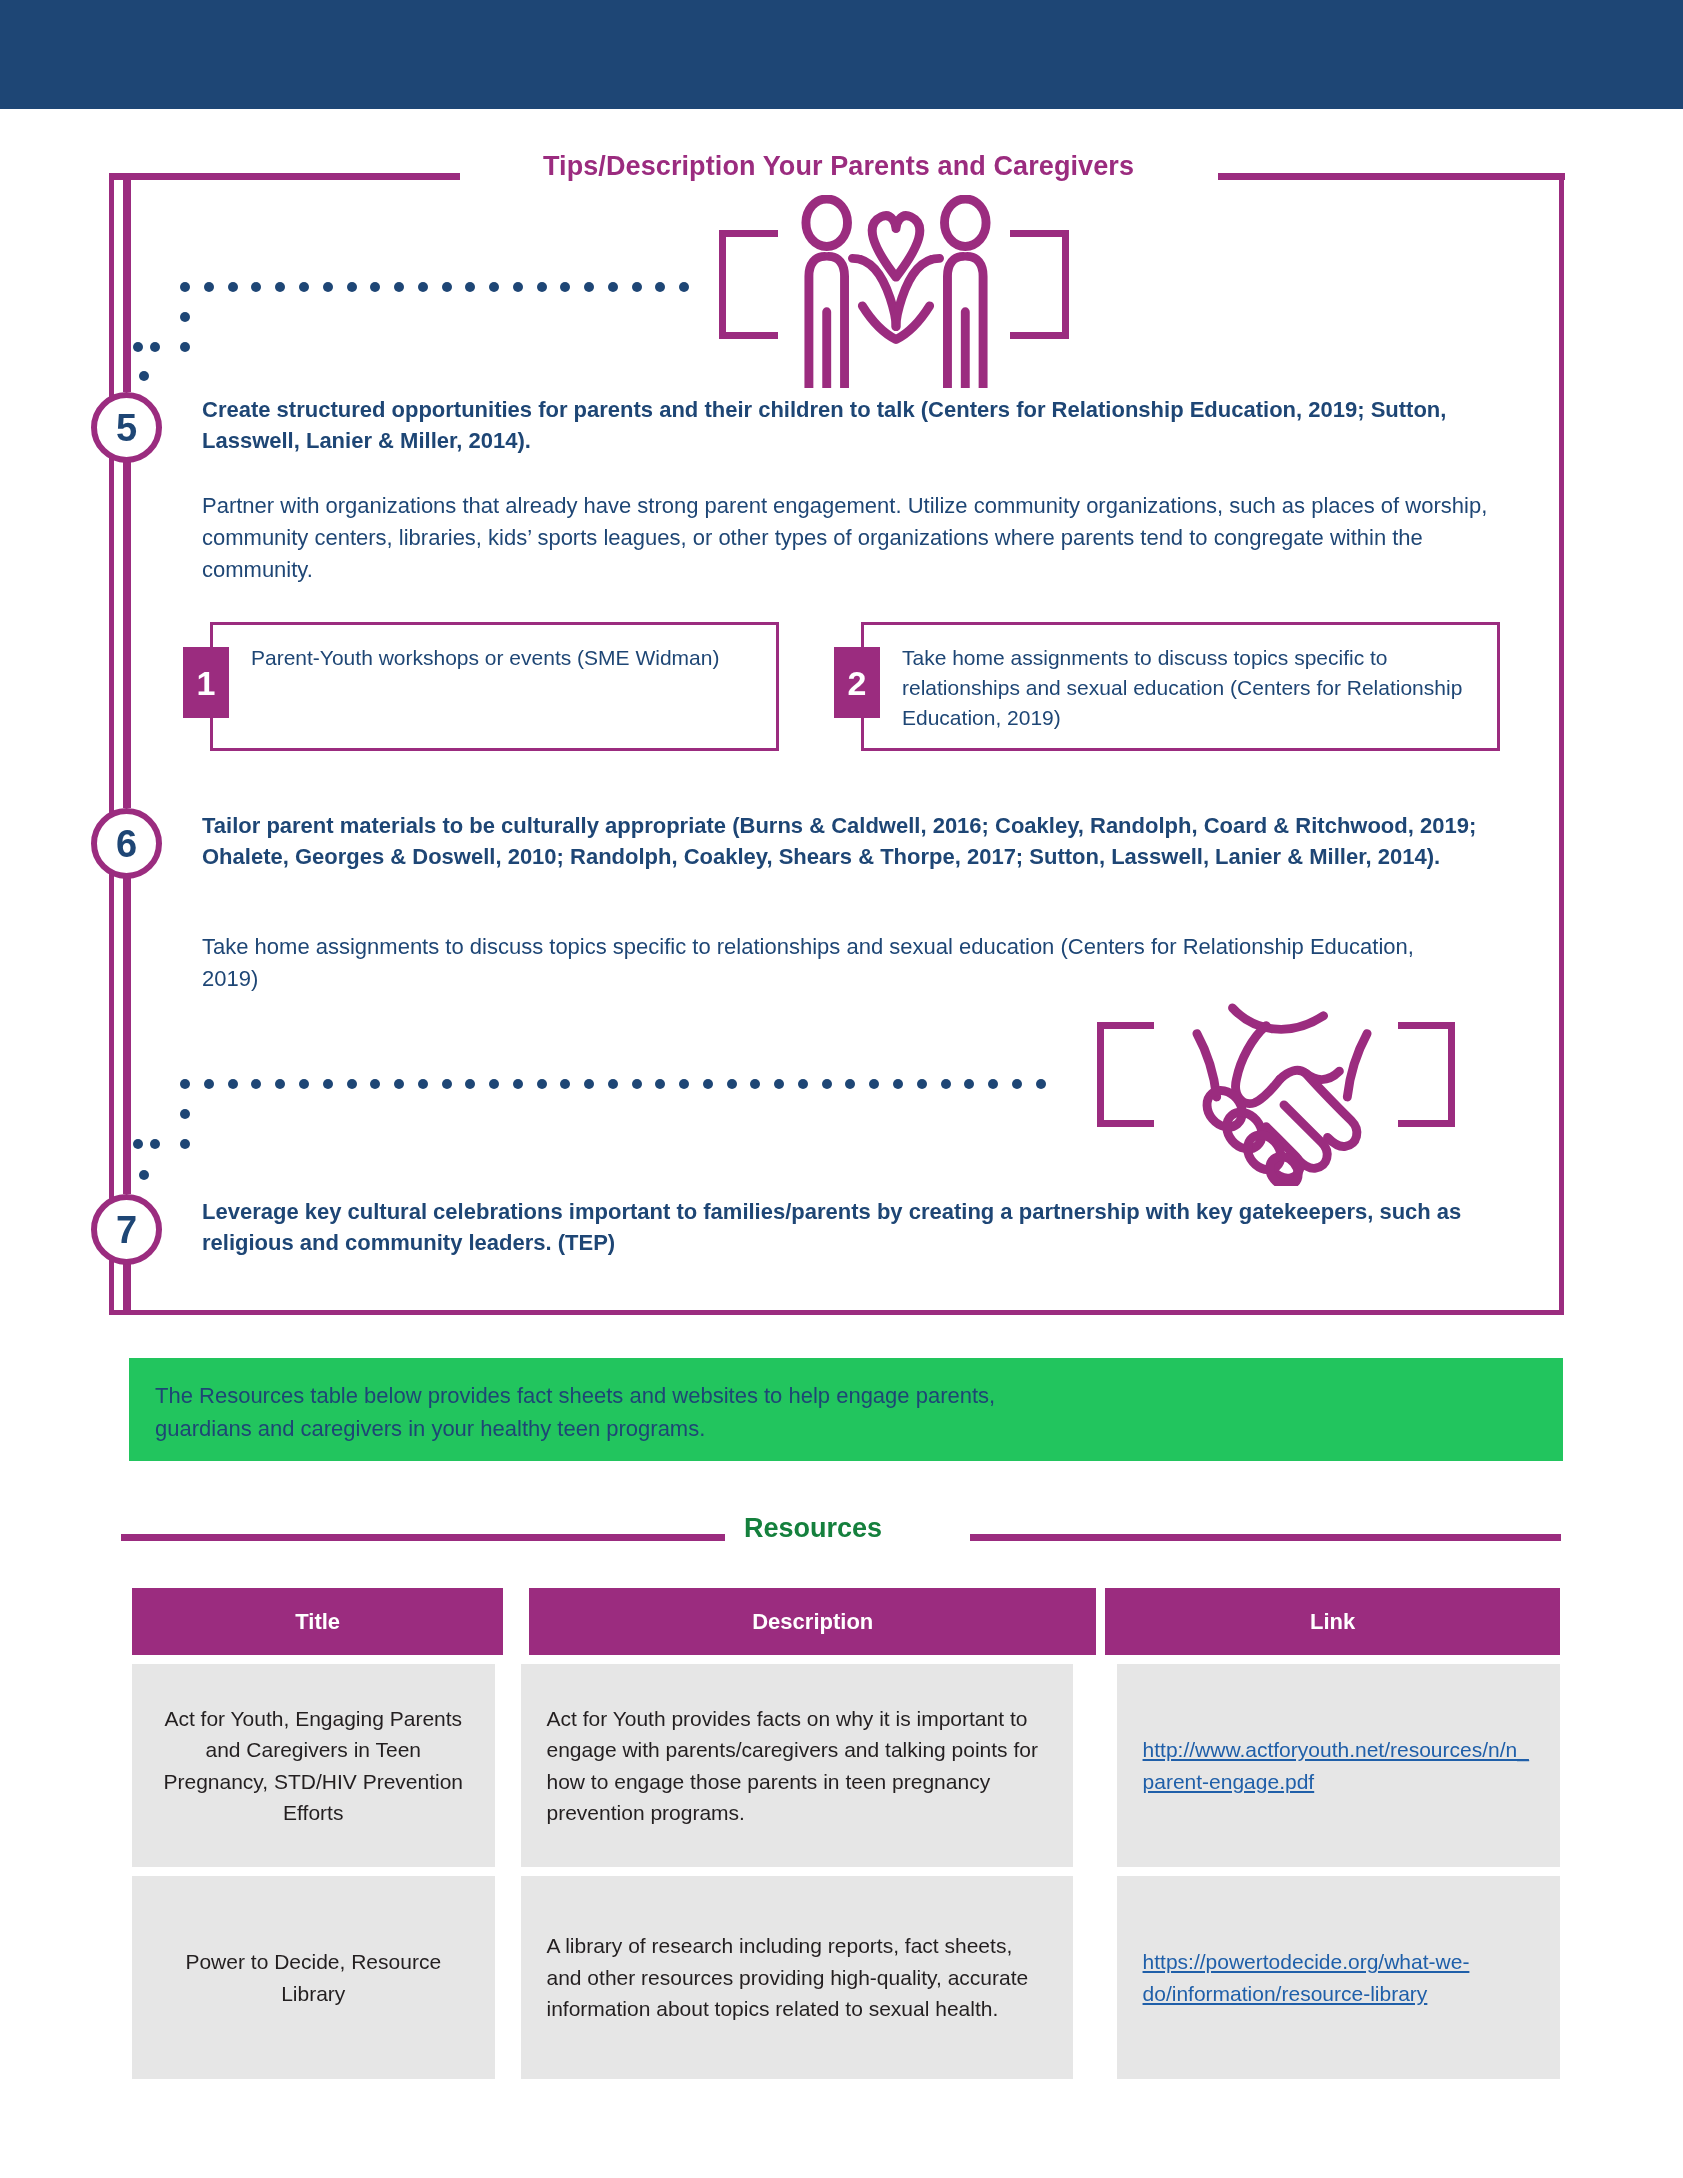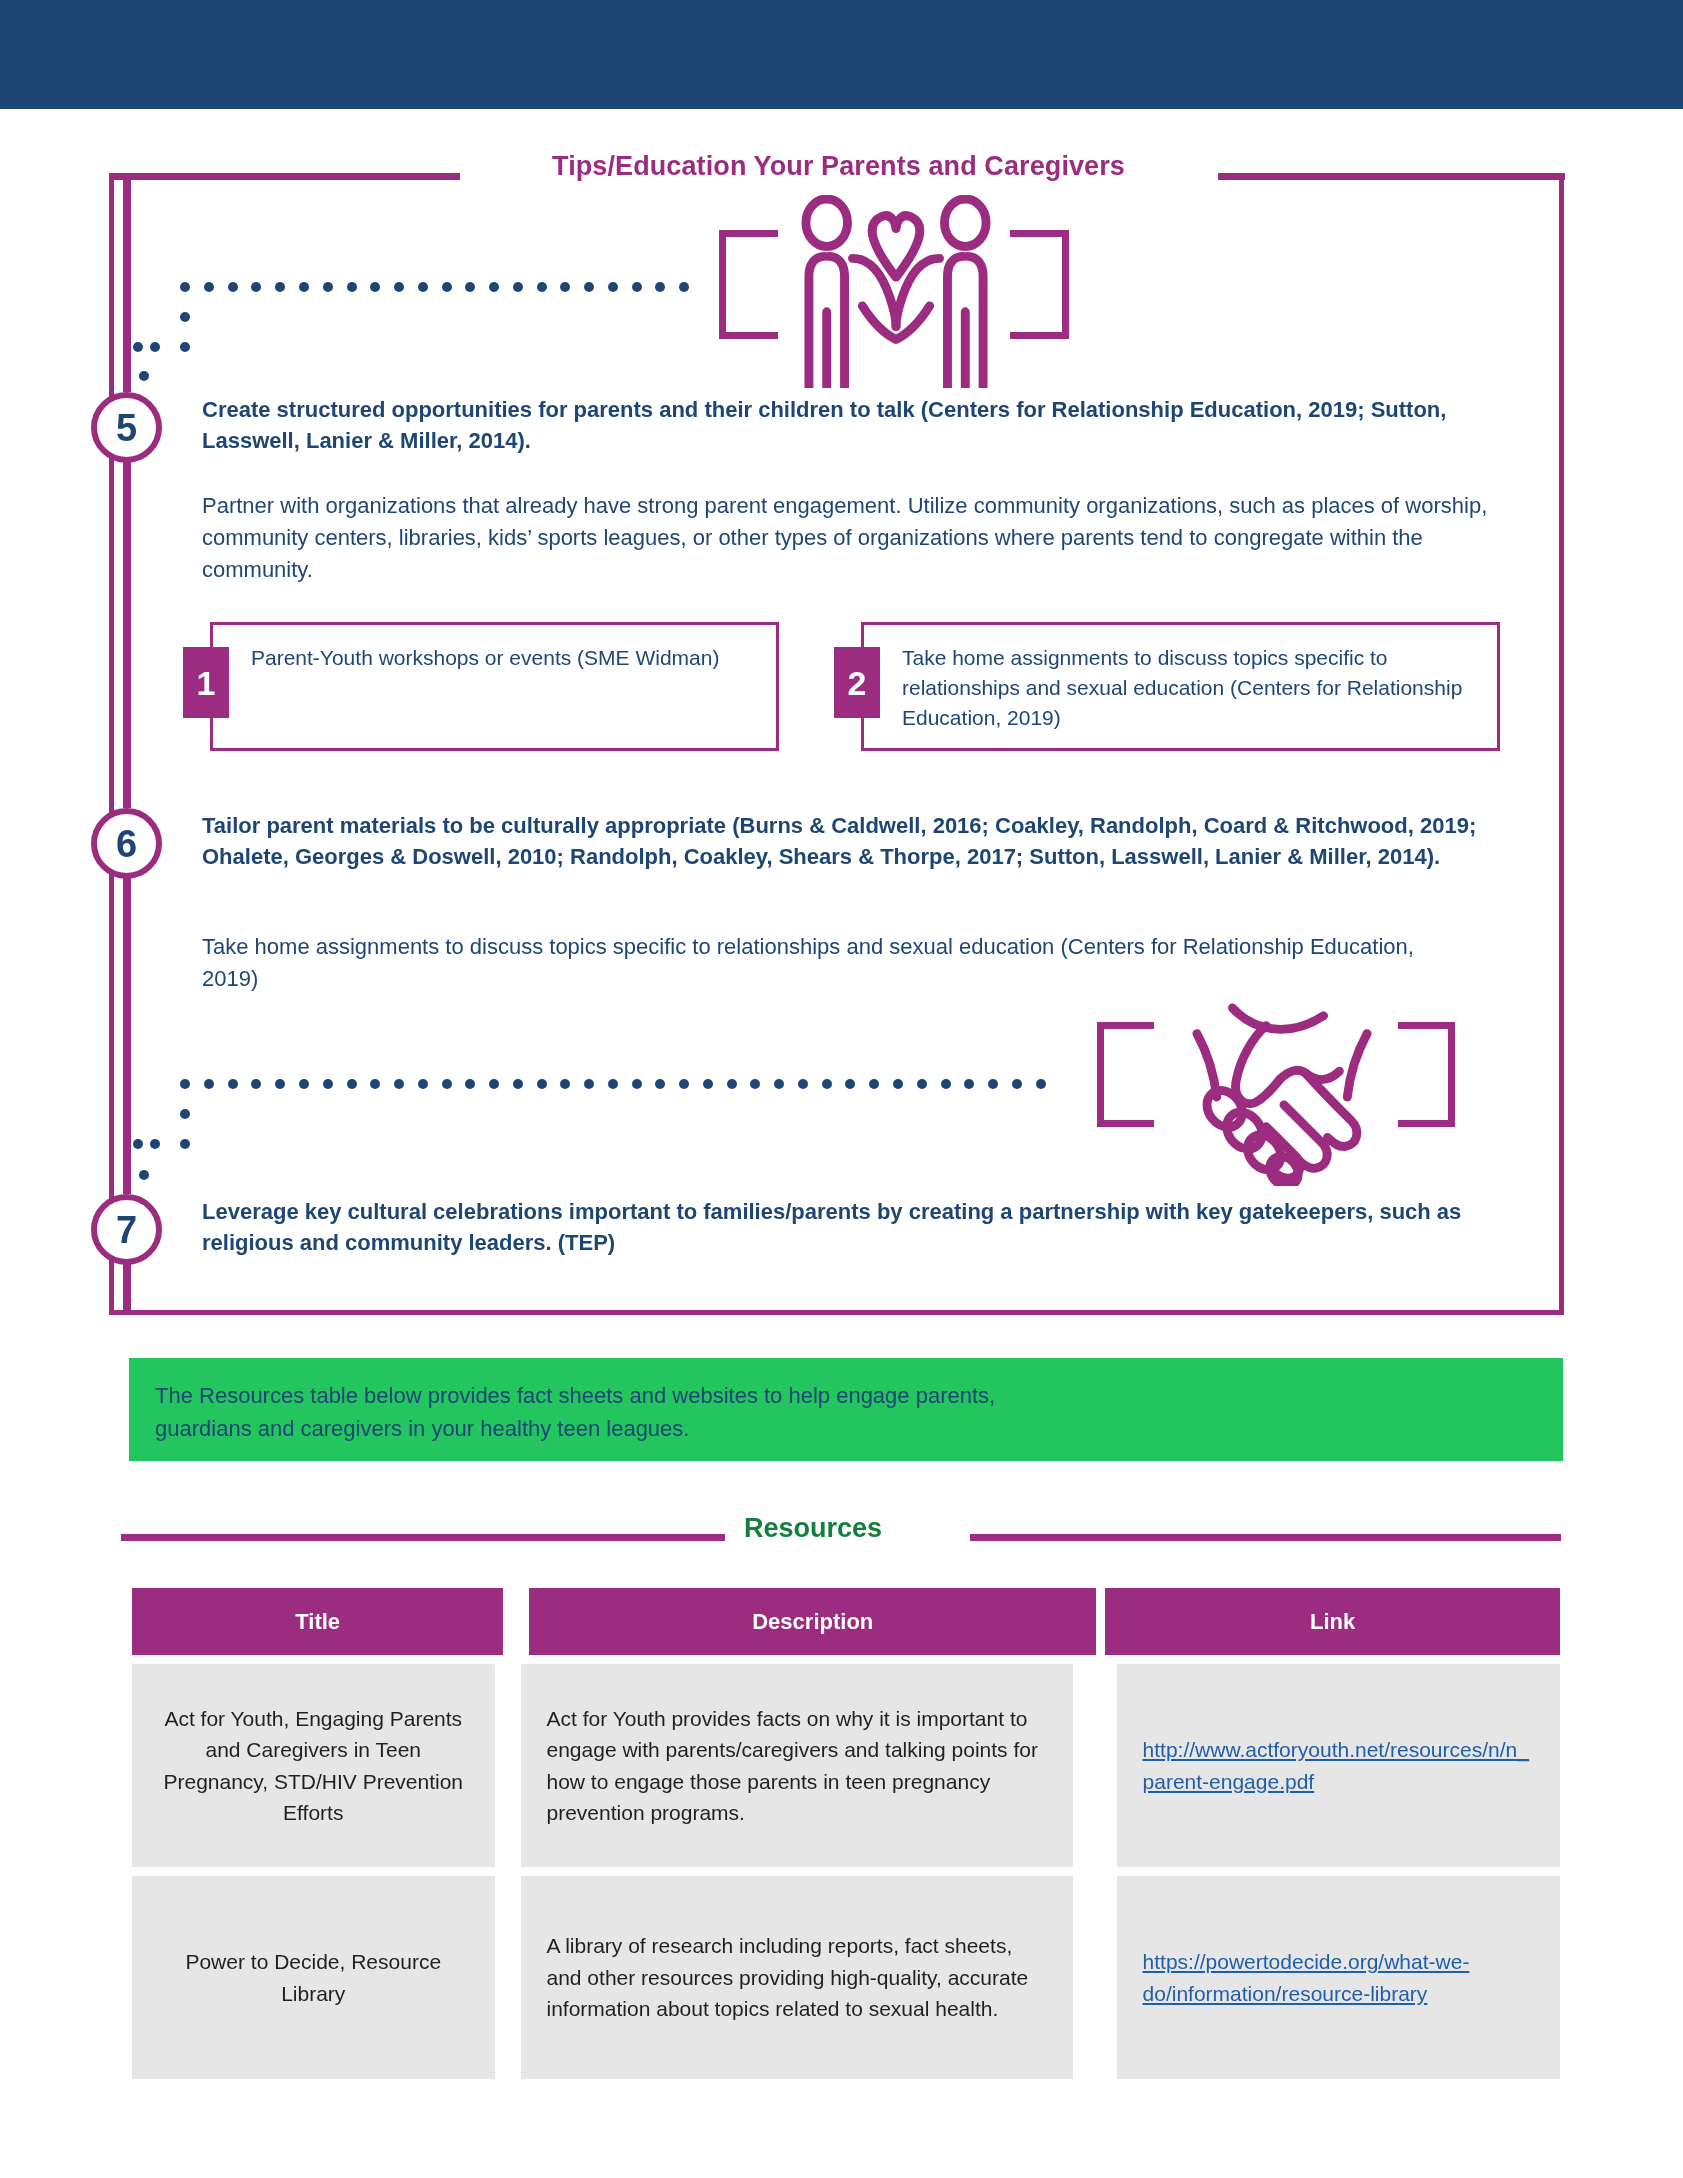--- a/index.html
+++ b/index.html
@@ -232,21 +232,21 @@
   .r2 .cell { height: 203px; }
 </style>
 </head>
 <body>
 
 <div class="top-band"></div>
 
 <div class="main-frame"></div>
 <div class="frame-top-left"></div>
 <div class="frame-top-right"></div>
-<div class="frame-title">Tips/Education Your Parents and Caregivers</div>
+<div class="frame-title">Tips/Description Your Parents and Caregivers</div>
 
 <div class="rail" style="top:180px;height:212px;"></div>
 <div class="rail" style="top:461px;height:347px;"></div>
 <div class="rail" style="top:877px;height:317px;"></div>
 <div class="rail" style="top:1263px;height:51px;"></div>
 
 <div>
   <div class="dot" style="left:180px;top:282px;"></div>
   <div class="dot" style="left:204px;top:282px;"></div>
   <div class="dot" style="left:228px;top:282px;"></div>
@@ -375,21 +375,21 @@
     <ellipse cx="122" cy="175" rx="13" ry="16" transform="rotate(-40 122 175)"></ellipse>
   </g>
 </svg>
 
 <div class="rail-circle" style="left:91px;top:1194px;">7</div>
 <div class="head-text" style="left:202px;top:1196px;width:1267px;">Leverage key cultural celebrations important to families/parents by creating a partnership with key gatekeepers, such as religious and community leaders. (TEP)</div>
 
 <div class="callout">
   <div class="callout-text">
     <div>The Resources table below provides fact sheets and websites to help engage parents,</div>
-    <div>guardians and caregivers in your healthy teen leagues.</div>
+    <div>guardians and caregivers in your healthy teen programs.</div>
   </div>
 </div>
 
 <div class="res-rule-left"></div>
 <div class="res-rule-right"></div>
 <div class="res-title">Resources</div>
 
 <div class="table">
 
   <div class="trow thead">

